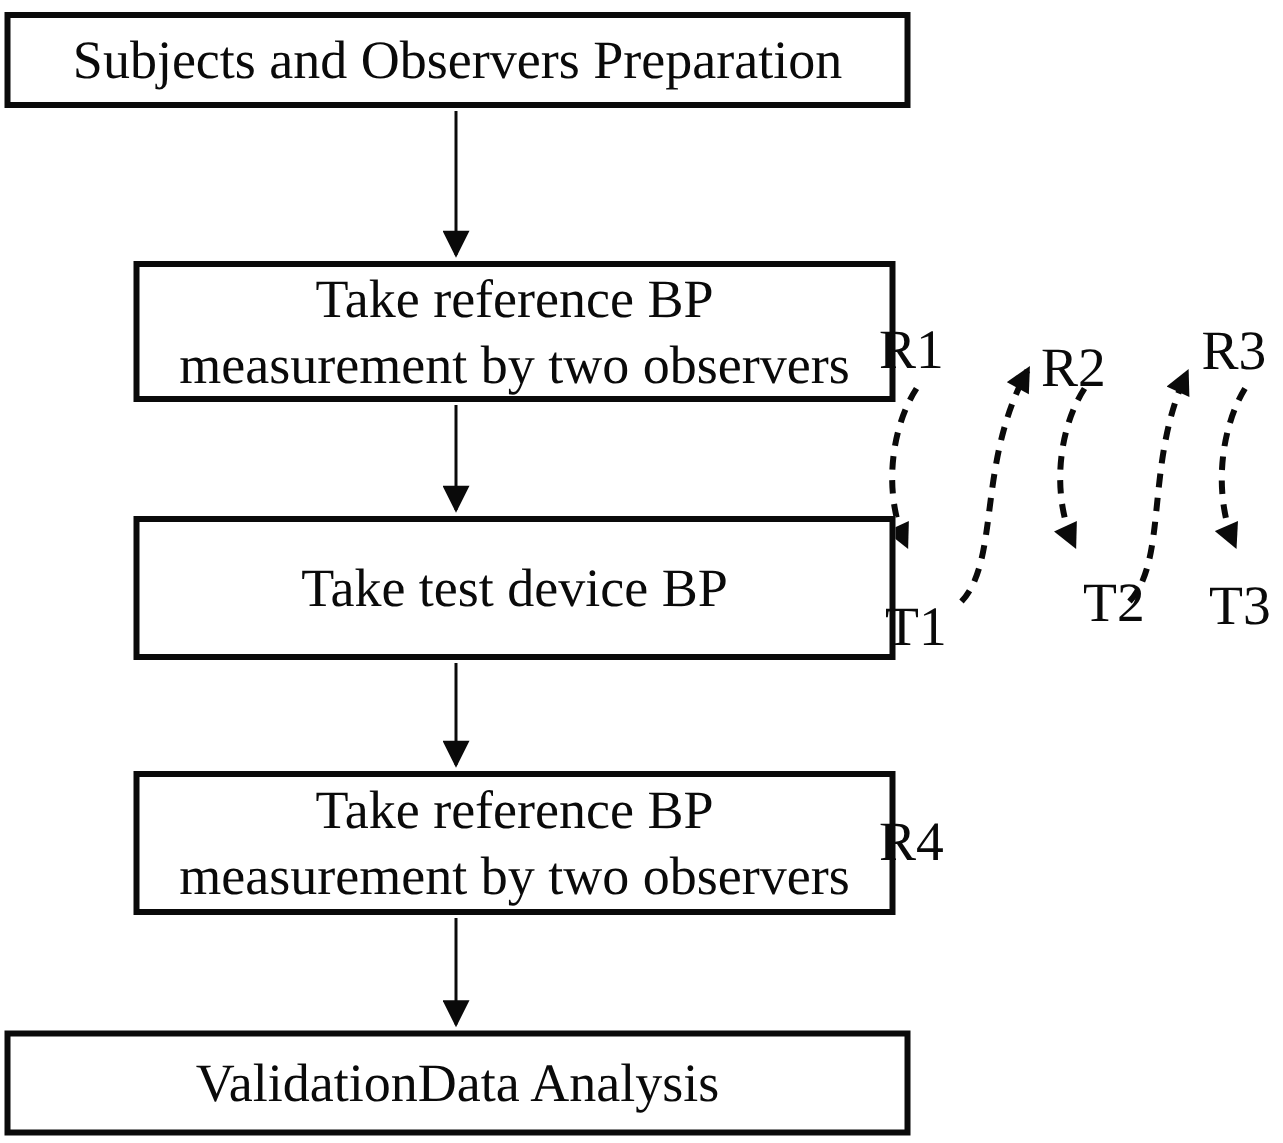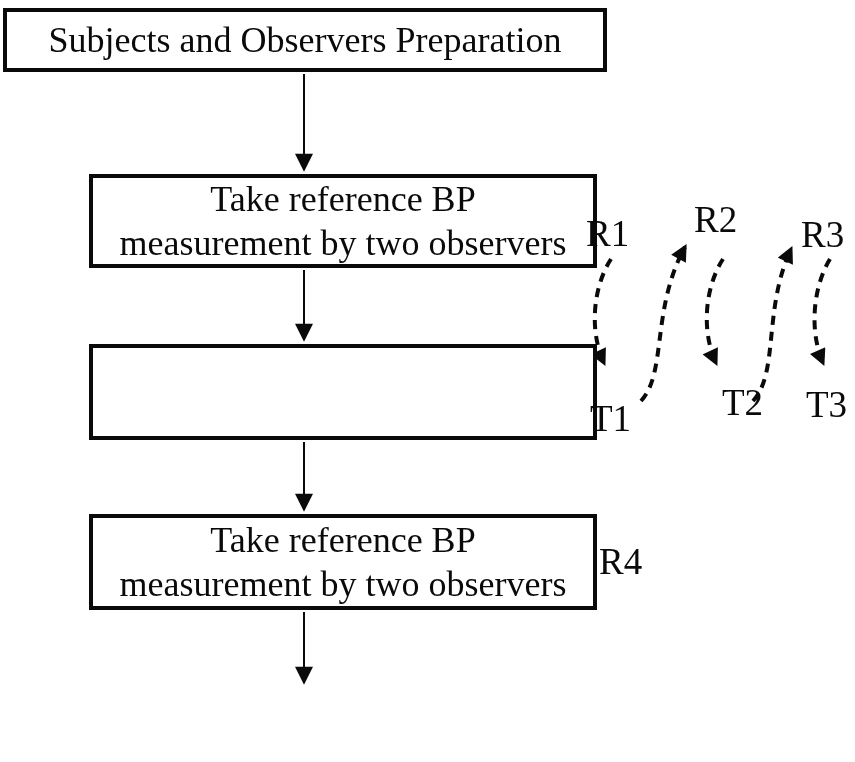--- a/index.html
+++ b/index.html
@@ -67,26 +67,26 @@
   }
   .seq-label {
     position: absolute;
     width: 56px;
     font-size: 37px;
     line-height: 38px;
     text-align: left;
     white-space: nowrap;
   }
   .lbl-r1 { left: 586px; top: 215px; }
-  .lbl-r2 { left: 694px; top: 201px; }
+  .lbl-r2 { left: 694px; top: 227px; }
   .lbl-r3 { left: 801px; top: 216px; }
   .lbl-t1 { left: 590px; top: 400px; }
   .lbl-t2 { left: 698px; top: 384px; margin-left: 24px; }
   .lbl-t3 { left: 806px; top: 386px; }
-  .lbl-r4 { left: 599px; top: 543px; }
+  .lbl-r4 { left: 586px; top: 543px; }
 </style>
 </head>
 <body>
 
 <div class="canvas">
 
   <svg class="arrows-layer" viewBox="0 0 855 762" xmlns="http://www.w3.org/2000/svg">
     <defs>
       <marker id="arrowSolid" viewBox="0 0 10 10" refX="9" refY="5" markerWidth="10" markerHeight="9" orient="auto-start-reverse">
         <path d="M 0 0 L 10 5 L 0 10 z" fill="#0a0a0a"></path>
@@ -111,27 +111,31 @@
   <div class="box box-wide box1">
     <span class="box-text">Subjects and Observers Preparation</span>
   </div>
 
   <div class="box box-mid box2">
     <span class="box-text">Take reference BP</span>
     <span class="box-text">measurement by two observers</span>
   </div>
 
   <div class="box box-mid box3">
+    <span class="box-text">Take test device BP</span>
   </div>
 
   <div class="box box-mid box4">
     <span class="box-text">Take reference BP</span>
     <span class="box-text">measurement by two observers</span>
   </div>
 
+  <div class="box box-wide box5">
+    <span class="box-text">ValidationData Analysis</span>
+  </div>
 
   <span class="seq-label lbl-r1">R1</span>
   <span class="seq-label lbl-r2">R2</span>
   <span class="seq-label lbl-r3">R3</span>
   <span class="seq-label lbl-t1">T1</span>
   <span class="seq-label lbl-t2">T2</span>
   <span class="seq-label lbl-t3">T3</span>
   <span class="seq-label lbl-r4">R4</span>
 
 </div>

